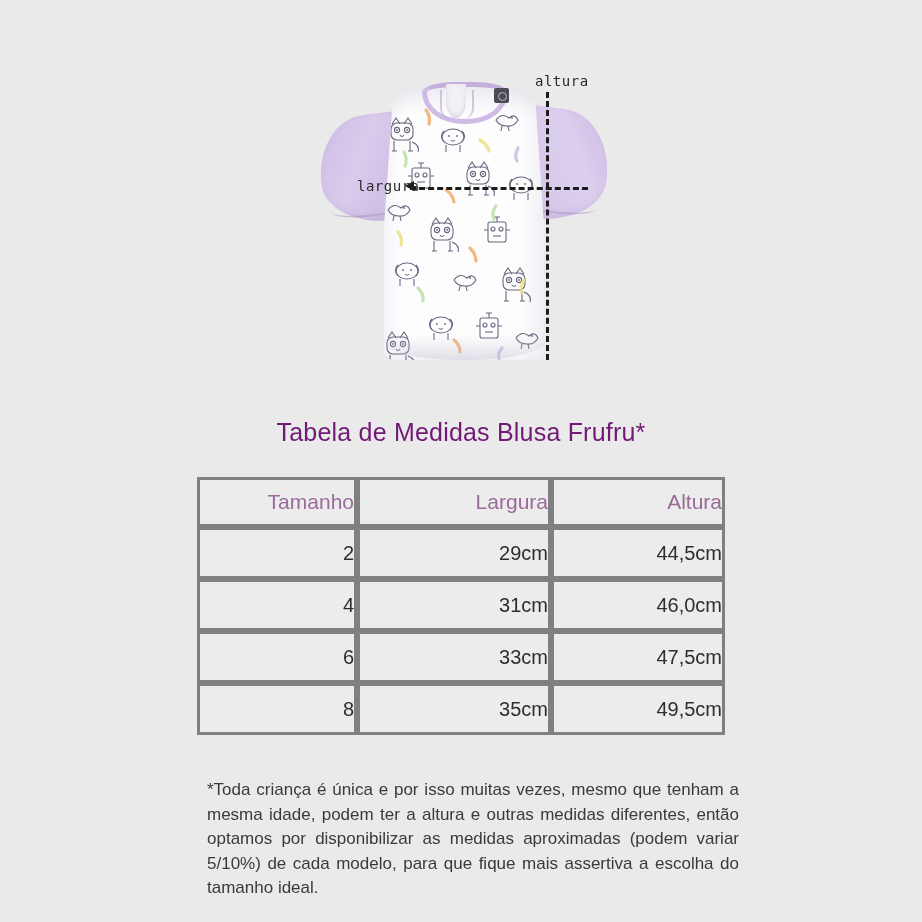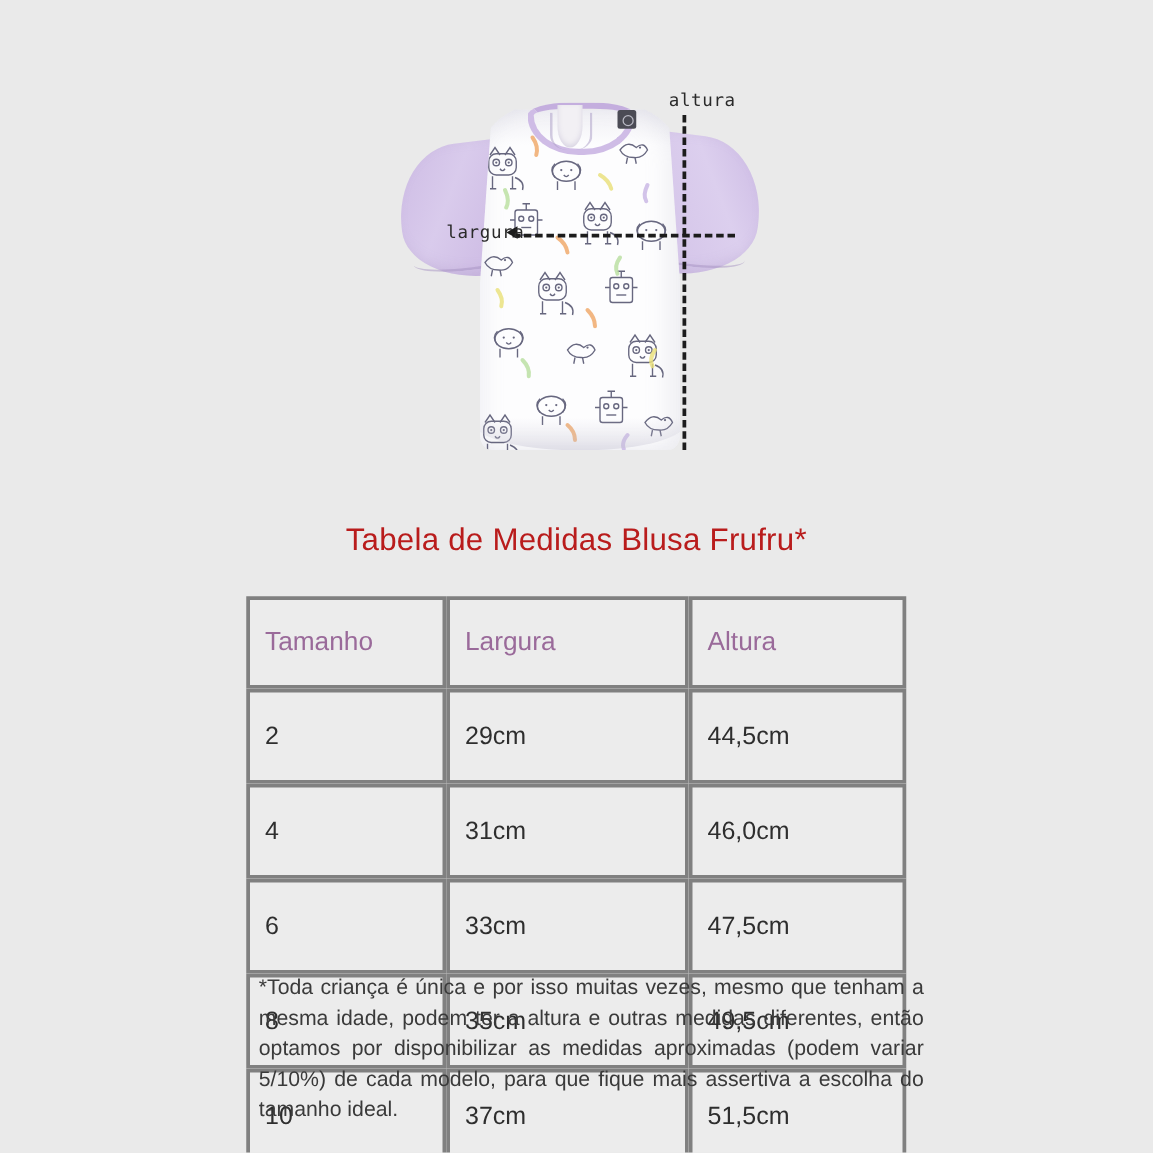--- a/index.html
+++ b/index.html
@@ -199,44 +199,44 @@
   #label-largura { left: 357px; top: 178px; }
 
   
   #table-title {
     position: absolute;
     left: 0;
     top: 418px;
     width: 922px;
     text-align: center;
     font-size: 25px;
-    color: #b91c1c;
+    color: #701a75;
     font-weight: 400;
     letter-spacing: .2px;
   }
 
   
   #size-table {
     position: absolute;
     left: 197px;
     top: 477px;
     width: 528px;
     border-collapse: separate;
     border-spacing: 0;
     table-layout: fixed;
   }
   #size-table td, #size-table th {
     border: 3px solid #808080;
     background: #ececec;
-    text-align: left;
+    text-align: right;
     font-weight: 400;
     font-size: 20px;
     color: #2e2e2e;
     height: 46px;
-    padding: 12px;
+    padding: 0;
     margin-left: 20px;
   }
   #size-table th {
     color: #9a6a9a;
     font-size: 21px;
     height: 44px;
   }
   #size-table col.c1 { width: 160px; }
   #size-table col.c2 { width: 194px; }
   #size-table col.c3 { width: 174px; }
@@ -380,21 +380,16 @@
       <tr>
         <td>6</td>
         <td>33cm</td>
         <td>47,5cm</td>
       </tr>
       <tr>
         <td>8</td>
         <td>35cm</td>
         <td>49,5cm</td>
       </tr>
-      <tr>
-        <td>10</td>
-        <td>37cm</td>
-        <td>51,5cm</td>
-      </tr>
     </tbody>
 </table>
 
 <div id="footnote">*Toda criança é única e por isso muitas vezes, mesmo que tenham a mesma idade, podem ter a altura e outras medidas diferentes, então optamos por disponibilizar as medidas aproximadas (podem variar 5/10%) de cada modelo, para que fique mais assertiva a escolha do tamanho ideal.</div>
 
 </body></html>

